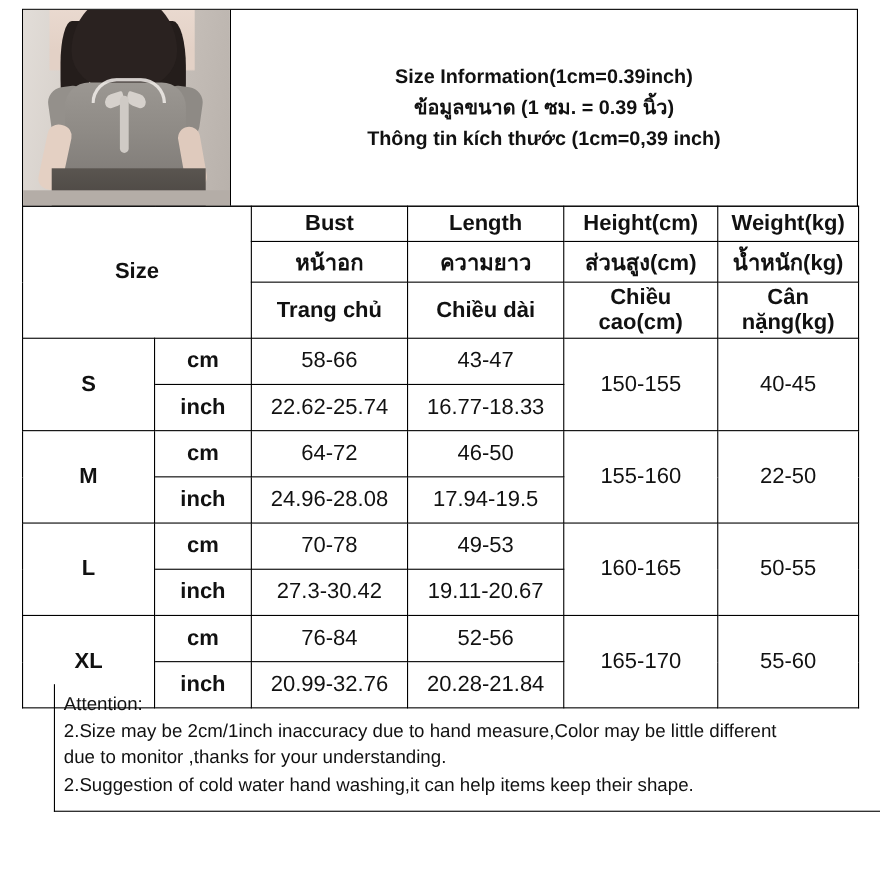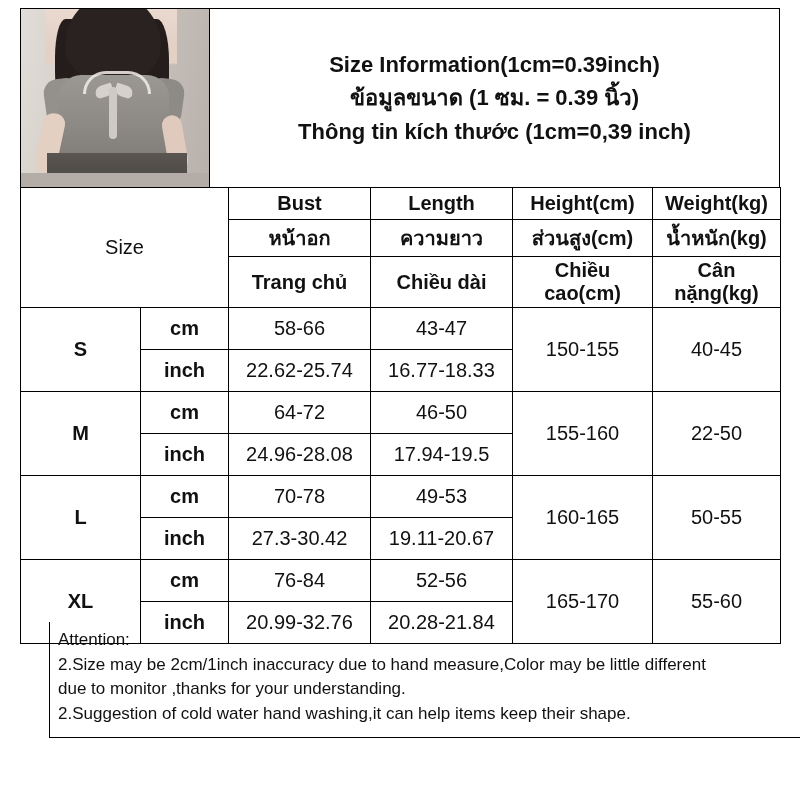--- a/index.html
+++ b/index.html
@@ -151,21 +151,21 @@
     display: flex;
     flex-direction: column;
     align-items: center;
     justify-content: center;
     gap: 6px;
     border-left: 1px solid #000;
     padding: 0 10px;
     box-sizing: border-box;
   }
   .title-line {
-    font-size: 22px;
+    font-size: 18px;
     font-weight: bold;
     letter-spacing: 0px;
     text-align: center;
     line-height: 1.25;
   }
 
   
   .size-table {
     position: absolute;
     left: 20px;
@@ -186,21 +186,21 @@
   .size-table .hdr {
     height: 32px;
     font-weight: bold;
     font-size: 17px;
   }
   .size-table .hdr-th {
     font-weight: bold;
   }
   .size-label {
     font-size: 25px;
-    font-weight: normal;
+    font-weight: bold;
   }
   .unit-cell {
     font-weight: bold;
     font-size: 16px;
   }
   .size-cell {
     font-weight: bold;
     font-size: 20px;
   }
   .row-h { height: 42px; }

